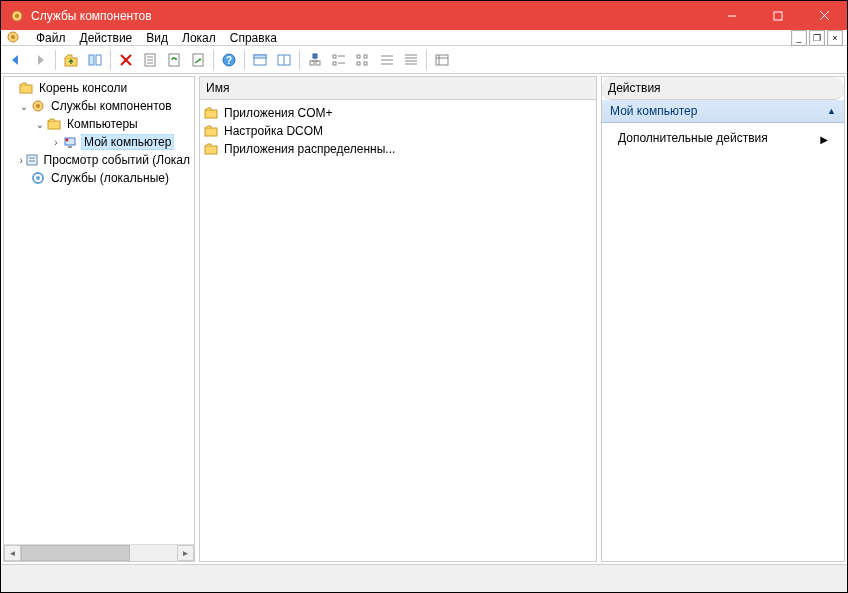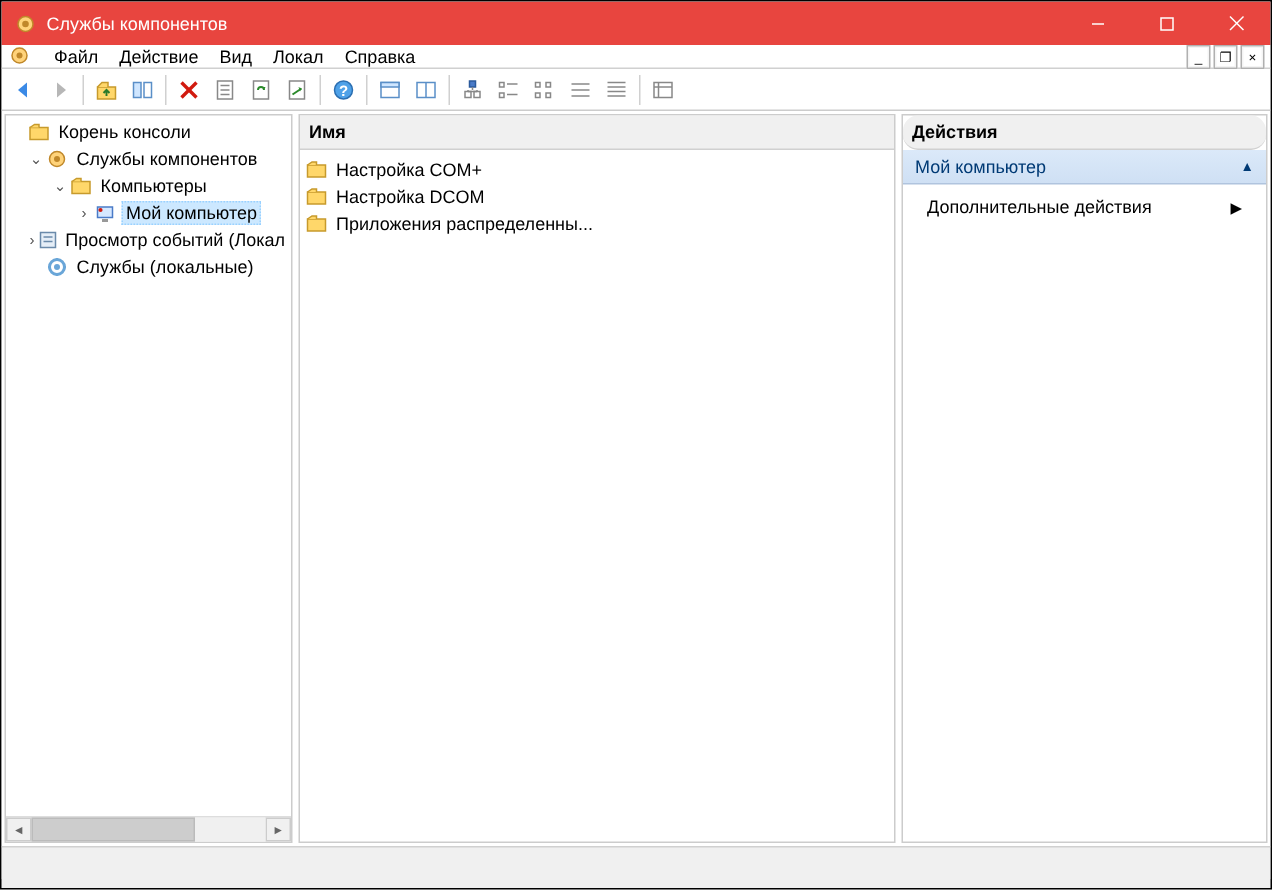--- a/index.html
+++ b/index.html
@@ -102,23 +102,22 @@
   }
   .tree-pane { width: 192px; gap: 44px; }
   .list-pane { flex: 1; }
   .actions-pane { width: 244px; }
 
   .pane-header {
     background: #f0f0f0;
     border-bottom: 1px solid #d0d0d0;
     padding: 4px 6px;
     font-size: 12px;
-    font-weight: bold;
-  }
-  .pane-header.bold { font-weight: bold; border-radius: 10px; }
+  }
+  .pane-header.bold { font-weight: normal; border-radius: 10px; }
 
   .actions-section {
     background: linear-gradient(#dbe9f9, #cfe0f4);
     border-bottom: 1px solid #b0c4de;
     padding: 4px 8px;
     display: flex;
     justify-content: space-between;
     align-items: center;
     color: #003a75;
   }
@@ -465,21 +464,21 @@
   <div class="pane list-pane">
     <div class="pane-header">Имя</div>
     <div class="list-body">
       <div class="list-row">
         <span class="node-icon">
           <svg width="14" height="14" viewBox="0 0 14 14">
               <rect x="1" y="4" width="12" height="8" fill="#ffd76a" stroke="#c79a2c"></rect>
               <path d="M1 4 L4 2 L7 2 L7 4" fill="#ffd76a" stroke="#c79a2c"></path>
             </svg>
         </span>
-        <span>Настройка COM+</span>
+        <span>Приложения COM+</span>
       </div>
       <div class="list-row">
         <span class="node-icon">
           <svg width="14" height="14" viewBox="0 0 14 14">
               <rect x="1" y="4" width="12" height="8" fill="#ffd76a" stroke="#c79a2c"></rect>
               <path d="M1 4 L4 2 L7 2 L7 4" fill="#ffd76a" stroke="#c79a2c"></path>
             </svg>
         </span>
         <span>Настройка DCOM</span>
       </div>

